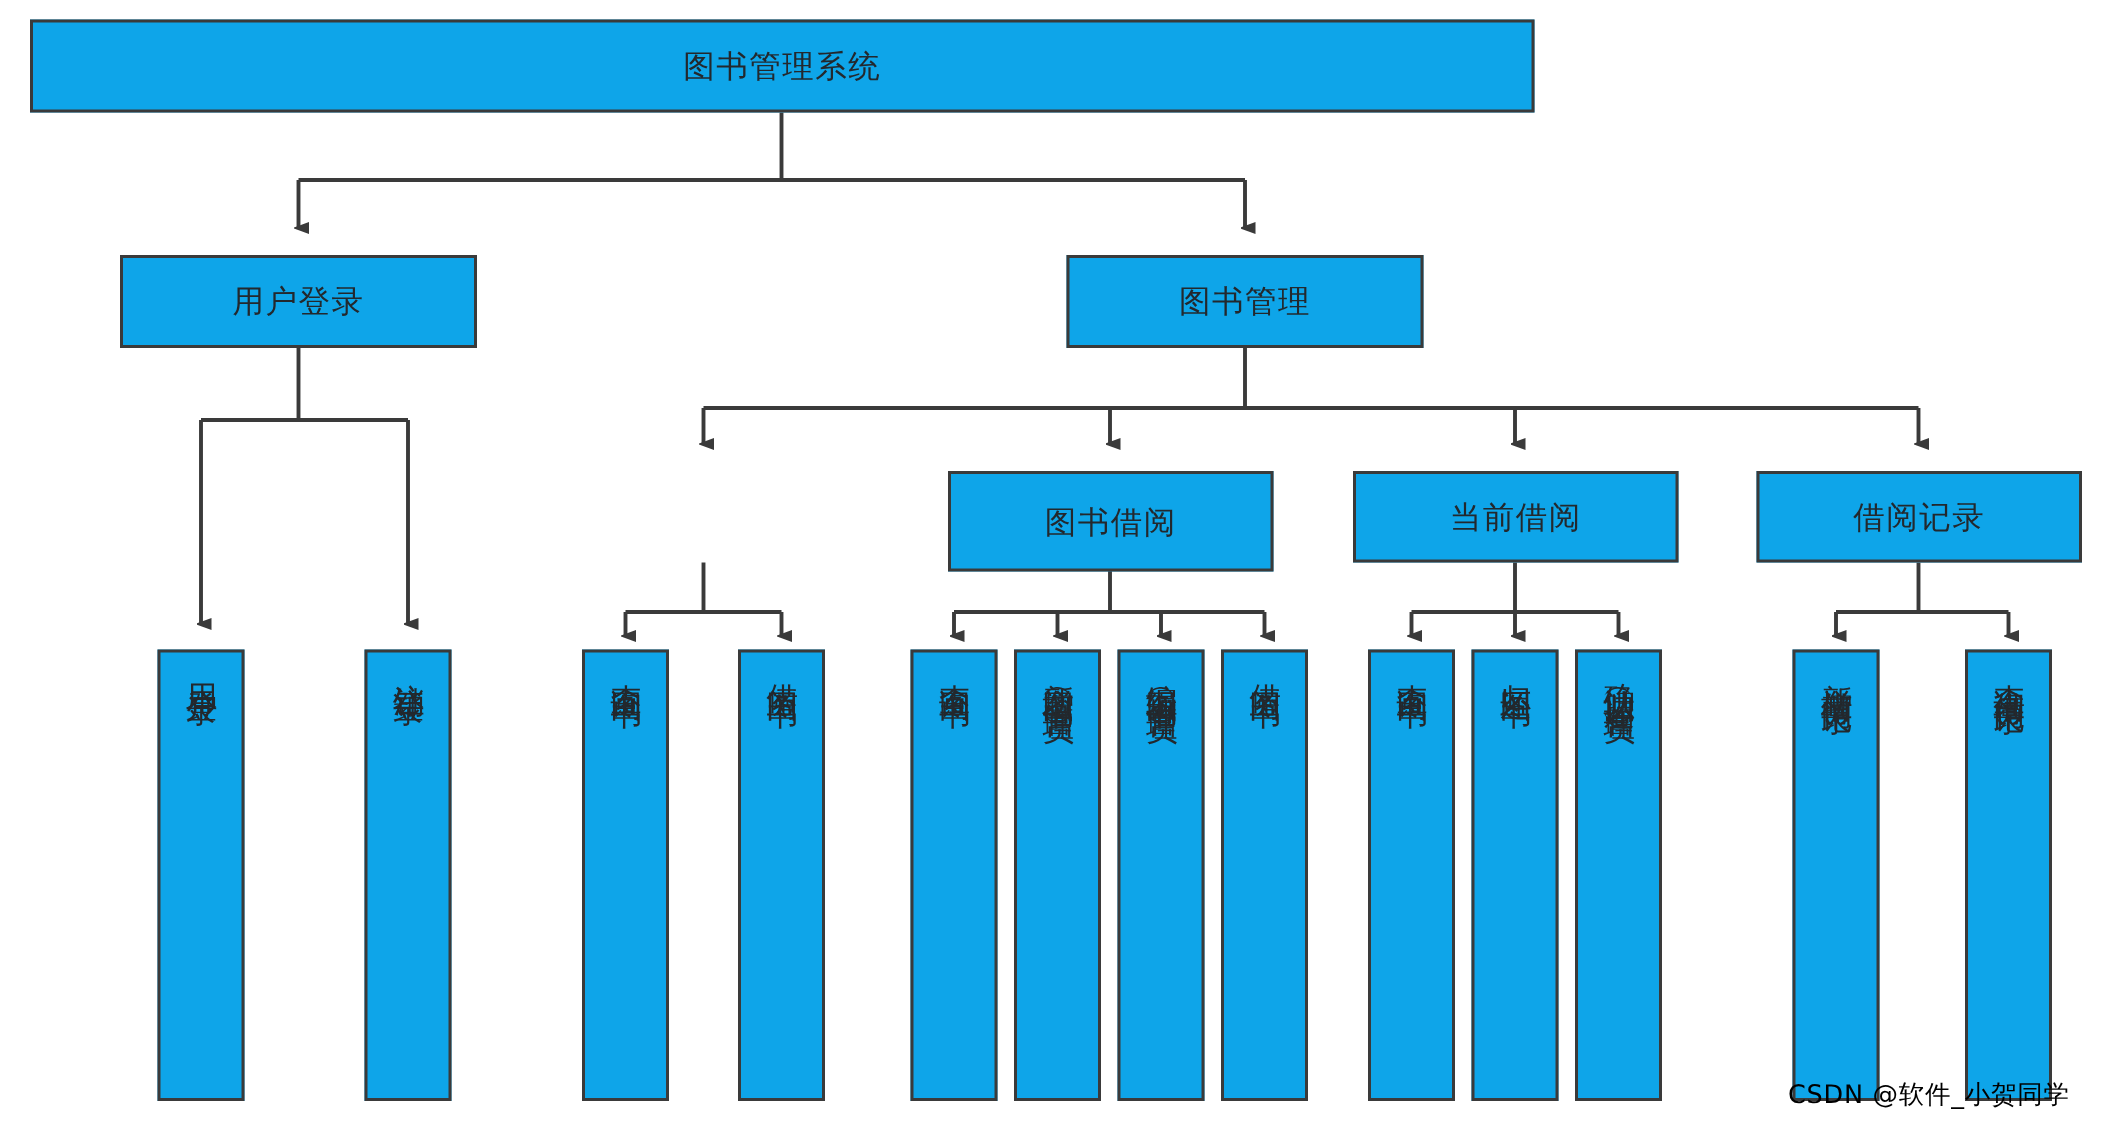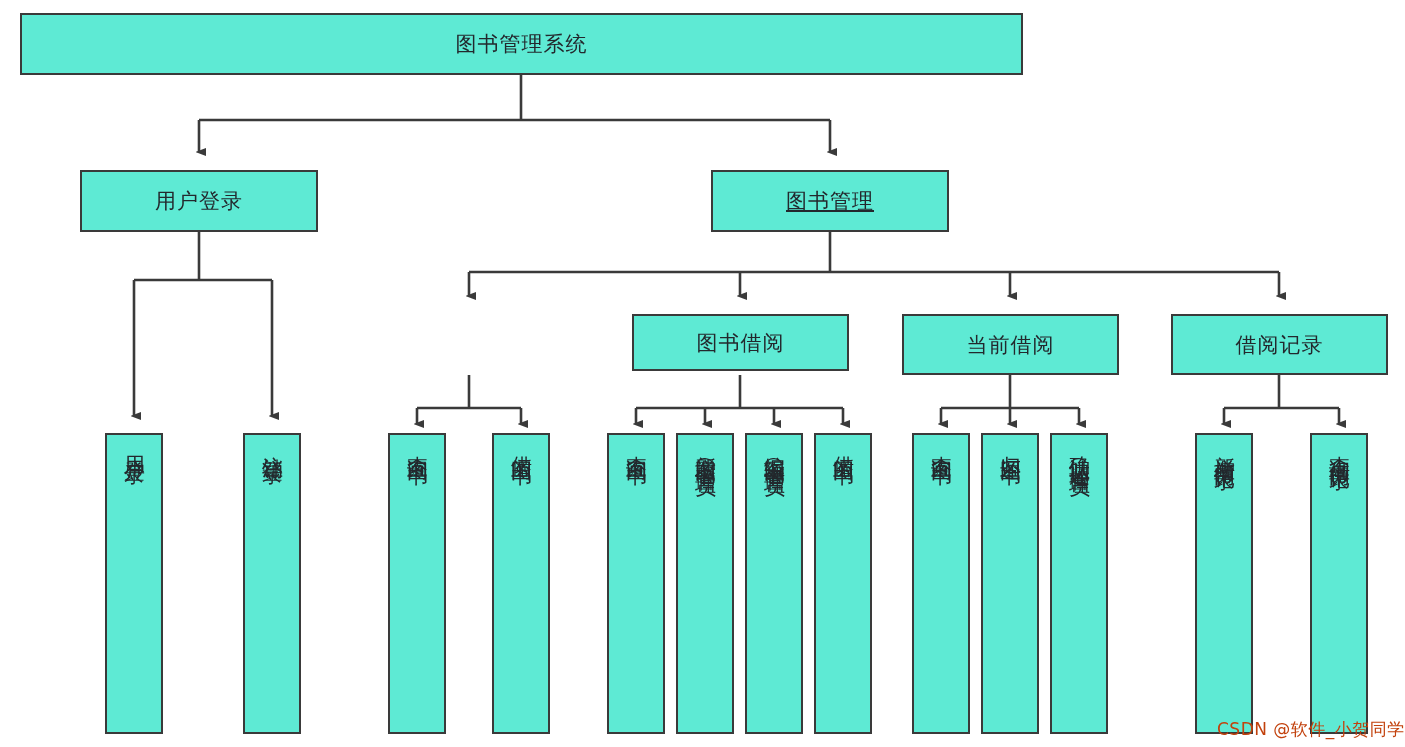--- a/index.html
+++ b/index.html
@@ -23,21 +23,21 @@
     left: 0;
     top: 0;
     width: 1405px;
     height: 747px;
     pointer-events: none;
   }
   .node {
     position: absolute;
     box-sizing: border-box;
     border: 2px solid #3a3a3a;
-    background: #5eead4;
+    background: #0ea5e9;
     display: flex;
     align-items: center;
     justify-content: center;
     color: #23282d;
   }
   .node.horiz {
     font-size: 21px;
     letter-spacing: 1px;
   }
   .node.vert {
@@ -49,26 +49,25 @@
     padding-top: 4px;
     justify-content: flex-start;
     align-items: center;
   }
   .node .label {
     display: block;
     white-space: nowrap;
   }
   .watermark {
     position: absolute;
-    color: #c2410c;
+    color: #000000;
     font-size: 17px;
     letter-spacing: 0.5px;
     white-space: nowrap;
     user-select: none;
-    margin-left: 25px;
   }
 </style>
 </head>
 <body>
 
 <div id="canvas">
 
   <svg class="connectors" viewBox="0 0 1405 747" xmlns="http://www.w3.org/2000/svg">
     <defs>
       <marker id="arrow" markerWidth="10" markerHeight="10" refX="4" refY="7" orient="auto" markerUnits="userSpaceOnUse">
@@ -119,25 +118,25 @@
     </g>
   </svg>
 
   <div class="node horiz" style="left:20px; top:13px; width:1003px; height:62px;">
     <span class="label">图书管理系统</span>
   </div>
 
   <div class="node horiz" style="left:80px; top:170px; width:238px; height:62px;">
     <span class="label">用户登录</span>
   </div>
-  <div class="node horiz" style="left:711px; top:170px; width:238px; height:62px;text-decoration:underline;">
+  <div class="node horiz" style="left:711px; top:170px; width:238px; height:62px;">
     <span class="label">图书管理</span>
   </div>
 
-  <div class="node horiz" style="left:632px; top:314px; width:217px; height:57px;">
+  <div class="node horiz" style="left:632px; top:314px; width:217px; height:67px;">
     <span class="label">图书借阅</span>
   </div>
   <div class="node horiz" style="left:1171px; top:314px; width:217px; height:61px;">
     <span class="label">借阅记录</span>
   </div>
   <div class="node horiz" style="left:902px; top:314px; width:217px; height:61px;">
     <span class="label">当前借阅</span>
   </div>
 
   <div class="node vert" style="left:105px; top:433px; width:58px; height:301px;">

